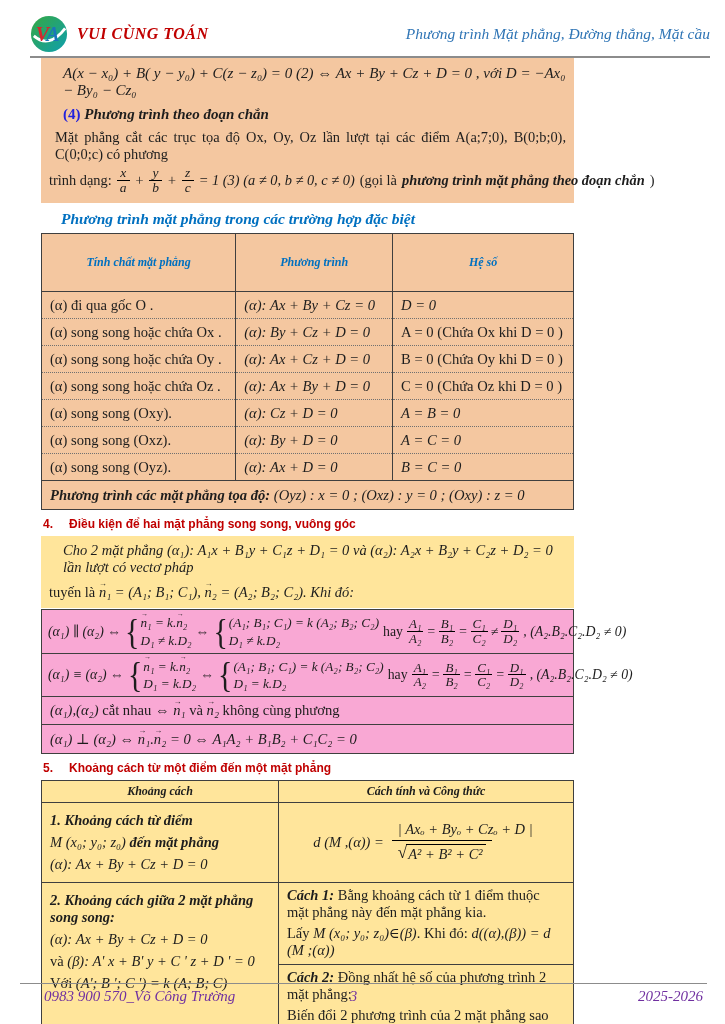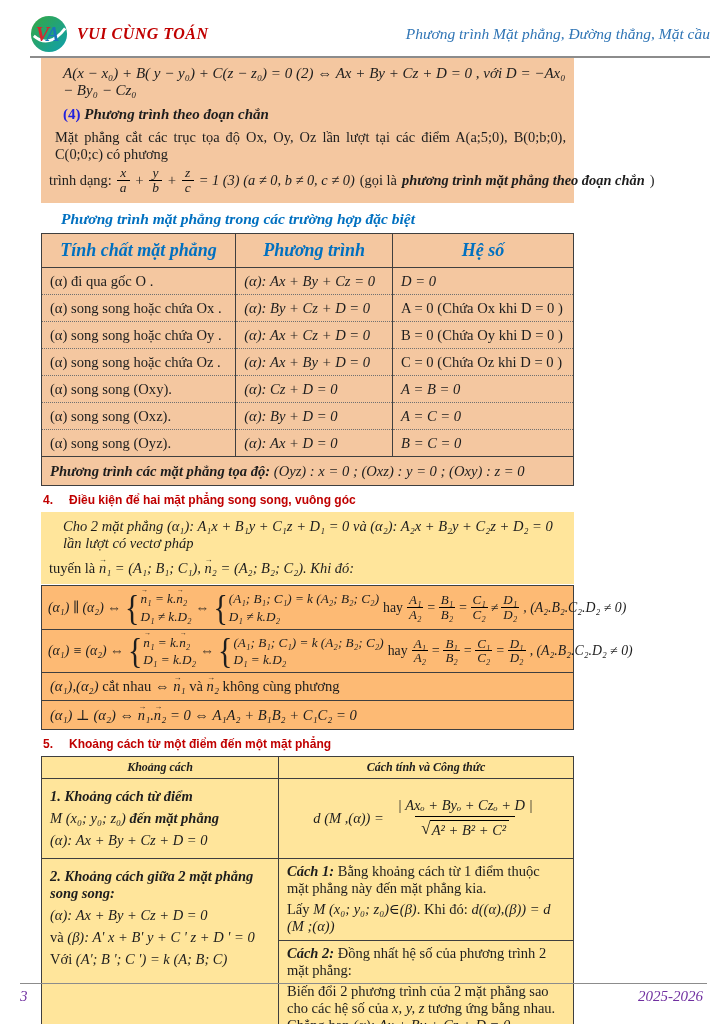--- a/index.html
+++ b/index.html
@@ -36,58 +36,58 @@
   .frac { display:inline-flex; flex-direction:column; align-items:center; line-height:1.05; font-size:13.5px; }
   .frac .fn { padding:0 3px; }
   .frac .fd { border-top:1px solid #000; padding:0 3px; }
 
   .blue-heading { margin:7px 0 5px 20px; color:#0070C0; font-weight:bold; font-style:italic; font-size:15.5px; }
 
   
   table.special { width:100%; border-collapse:collapse; border:1.6px solid #3f3f3f; background:#F4C7A0; font-size:14.6px; }
   table.special th {
     border:1px solid #3f3f3f; color:#0070C0; font-weight:bold; font-style:italic;
-    padding:6px 4px; font-size:18px; text-align:center;
+    padding:21px 4px; font-size:12px; text-align:center;
   }
   table.special td { border-left:1px solid #3f3f3f; border-right:1px solid #3f3f3f; border-top:1px dotted #707070; padding:4px 8px; height:18px; }
   table.special tr.foot td { border-top:1px solid #3f3f3f; padding:5px 8px; }
 
   .red-heading { margin:7px 0 5px 2px; color:#C00000; font-weight:bold; font-size:12px; font-family:"Liberation Sans","DejaVu Sans",sans-serif; }
   .red-heading .rn { display:inline-block; width:26px; }
 
   
   .yellow-intro { background:#FFE59B; padding:6px 8px 7px 8px; font-size:14.5px; }
   .yellow-intro .ln1 { padding-left:14px; }
   .yellow-intro .ln2 { margin-top:8px; }
 
   .vec { position:relative; display:inline-block; font-style:italic; }
   .vec::after { content:"\2192"; position:absolute; left:0.05em; top:-0.62em; font-size:0.55em; font-style:normal; }
 
   
   .cond-table { border:1.6px solid #3f3f3f; margin-top:1px; }
-  .cond-row { background:#fdba74; border-top:1px solid #3f3f3f; padding:4px 6px; display:flex; align-items:center; gap:4px; font-size:13.8px; white-space:nowrap; }
+  .cond-row { background:#f9a8d4; border-top:1px solid #3f3f3f; padding:4px 6px; display:flex; align-items:center; gap:4px; font-size:13.8px; white-space:nowrap; }
   .cond-row:first-child { border-top:none; }
   .cond-row.simple { font-size:14.6px; padding:5px 8px; }
   .sys { display:inline-flex; align-items:center; }
   .sys .br { font-size:30px; font-weight:400; line-height:0.9; transform:scaleY(1.2); margin-right:1px; font-style:normal; }
   .sys .ls { display:inline-flex; flex-direction:column; line-height:1.3; font-size:13.2px; }
   .chain { display:inline-flex; align-items:center; gap:3px; }
   .cfr { display:inline-flex; flex-direction:column; align-items:center; line-height:1.05; font-size:13px; }
   .cfr .cn { padding:0 2px; }
   .cfr .cd { border-top:1px solid #000; padding:0 2px; }
 
   
   .dist { border:1.6px solid #3f3f3f; display:grid; grid-template-columns:237px 1fr; background:#FFE59B; font-size:14.5px; margin-top:1px; }
   .d-cell { padding:4px 8px; }
   .d-h { font-weight:bold; font-style:italic; text-align:center; border-bottom:1px solid #3f3f3f; padding:3px 4px; font-size:12px; }
   .d-hl, .d-l1, .d-l2 { border-right:1px solid #3f3f3f; }
   .d-l1, .d-r1 { border-bottom:1px solid #3f3f3f; }
   .d-l1 .line, .d-l2 .line { margin:5px 0; }
   .d-r1 { display:flex; align-items:center; justify-content:center; }
-  .bfrac { display:inline-flex; flex-direction:column; align-items:center; margin-left:8px; }
+  .bfrac { display:inline-flex; flex-direction:column; align-items:flex-start; margin-left:8px; }
   .bfrac .bnum { padding:0 6px 2px; }
   .bfrac .bden { border-top:1.3px solid #000; padding:3px 6px 0; display:flex; align-items:flex-start; }
   .sqrt { display:inline-flex; }
   .sqrt .rad { font-style:normal; font-size:17px; line-height:1; }
   .sqrt .rc { border-top:1.2px solid #000; margin-left:-1px; padding:1px 3px 0 2px; }
   .d-r2 .c1 { padding:4px 8px 5px; }
   .d-r2 .c2 { border-top:1px solid #3f3f3f; padding:4px 8px 6px; }
   .d-r2 .sline { margin-top:4px; }
 
   
@@ -124,21 +124,21 @@
   </div>
 
   <div class="content">
 
     <div class="peach-box">
       <div class="eq-line m">A(x − x₀) + B( y − y₀) + C(z − z₀) = 0 (2) ⇔ Ax + By + Cz + D = 0 , với  D = −Ax₀ − By₀ − Cz₀</div>
       <div class="sub-heading">
         <span class="num-blue">(4)</span>
         <span class="bi">Phương trình theo đoạn chắn</span>
       </div>
-      <div class="para">Mặt phẳng cắt các trục tọa độ Ox, Oy, Oz lần lượt tại các điểm A(a;5;0), B(0;b;0), C(0;0;c) có phương</div>
+      <div class="para">Mặt phẳng cắt các trục tọa độ Ox, Oy, Oz lần lượt tại các điểm A(a;7;0), B(0;b;0), C(0;0;c) có phương</div>
       <div class="para2">
         <span>trình dạng:</span>
         <span class="frac m">
             <span class="fn">x</span>
             <span class="fd">a</span>
           </span>
         <span class="m">+</span>
         <span class="frac m">
             <span class="fn">y</span>
             <span class="fd">b</span>
@@ -358,17 +358,18 @@
           <span class="bi">Cách 2:</span><span> Đồng nhất hệ số của phương trình 2 mặt phẳng:</span>
           <div class="sline"><span>Biến đổi 2 phương trình của 2 mặt phẳng sao cho các hệ số của </span><span class="m">x, y, z</span><span> tương ứng bằng nhau. Chẳng hạn </span><span class="m">(α): Ax + By + Cz + D = 0</span></div>
           <div class="sline"><span>và  </span><span class="m">(β): Ax + By + Cz + D₀ = 0</span></div>
         </div>
       </div>
     </div>
 
   </div>
 
   <div class="ftr">
+    <span class="fl">0983 900 570_Võ Công Trường</span>
     <span class="fc">3</span>
     <span class="fr">2025-2026</span>
   </div>
 
 </div>
 
 </body></html>

